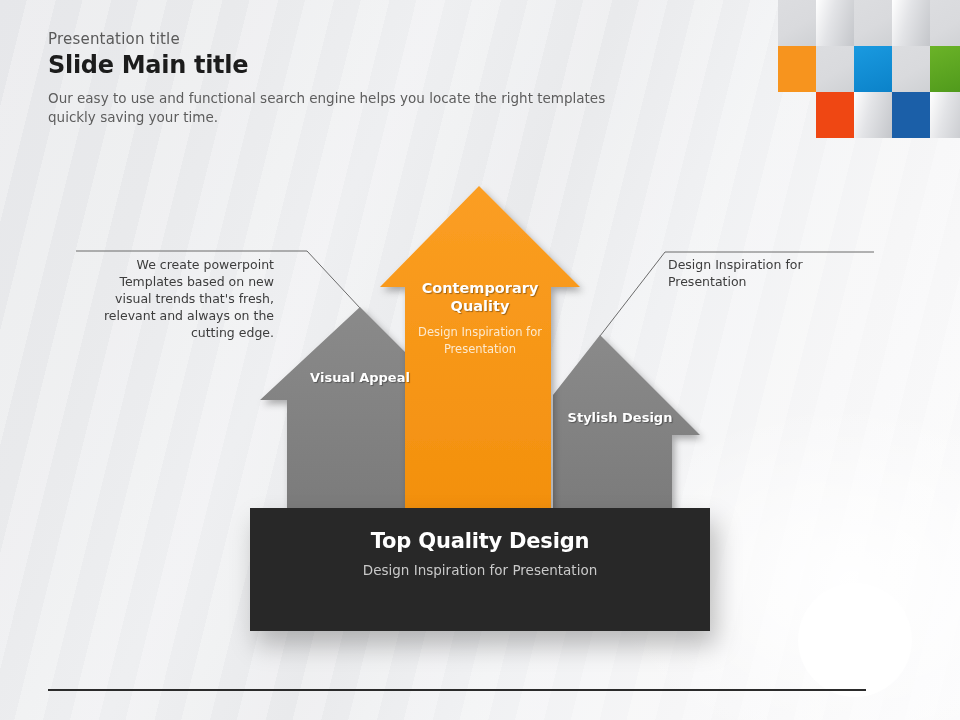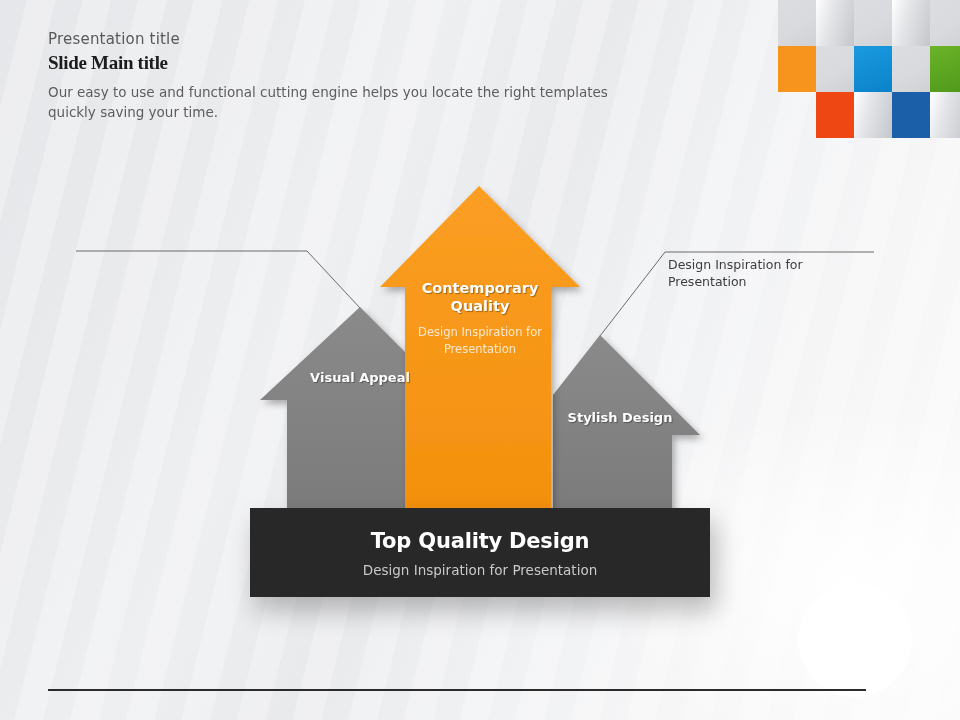--- a/index.html
+++ b/index.html
@@ -59,27 +59,26 @@
     top: 30px;
     width: 620px;
   }
   #eyebrow {
     font-size: 15px;
     color: #595959;
     letter-spacing: 0.2px;
     margin: 0 0 4px 0;
   }
   #main-title {
-    font-size: 19px;
+    font-size: 24px;
     font-weight: bold;
     color: #1c1c1c;
     letter-spacing: -0.3px;
     margin: 0 0 10px 0;
     line-height: 1.12;
-    font-family: Liberation Serif, serif;
   }
   #subtitle {
     font-size: 13.5px;
     color: #5d5d5d;
     line-height: 1.45;
     margin: 0;
     max-width: 590px;
   }
 
   
@@ -147,21 +146,21 @@
     width: 124px;
     font-size: 13px;
   }
 
   
   #dark-box {
     position: absolute;
     left: 250px;
     top: 508px;
     width: 460px;
-    height: 89px;
+    height: 123px;
     background: #282828;
     box-shadow: 6px 14px 24px rgba(0,0,0,0.25);
     text-align: center;
   }
   #dark-title {
     margin: 0;
     padding-top: 21px;
     font-size: 21px;
     font-weight: bold;
     color: #ffffff;
@@ -209,21 +208,21 @@
 
 <div id="slide">
 
   <div id="stripes"></div>
   <div id="glow"></div>
   <div id="circle-deco"></div>
 
   <div id="header">
     <p id="eyebrow">Presentation title</p>
     <h1 id="main-title">Slide Main title</h1>
-    <p id="subtitle">Our easy to use and functional cutting engine helps you locate the right templates quickly saving your time.</p>
+    <p id="subtitle">Our easy to use and functional search engine helps you locate the right templates quickly saving your time.</p>
   </div>
 
   <div id="square-grid">
 
     <div class="sq gray" style="left:0px;   top:0px;"></div>
     <div class="sq shade" style="left:38px;  top:0px;"></div>
     <div class="sq gray" style="left:76px;  top:0px;"></div>
     <div class="sq shade" style="left:114px; top:0px;"></div>
     <div class="sq gray" style="left:152px; top:0px;"></div>
 
@@ -270,20 +269,21 @@
     <path filter="url(#softShadow)" d="M 479 186 L 580 287 L 551 287 L 551 512 L 405 512 L 405 287 L 380 287 Z" fill="url(#orangeGrad)"></path>
   </svg>
 
   <div class="arrow-label" id="orange-title">Contemporary Quality</div>
   <div class="arrow-label" id="orange-sub">Design Inspiration for Presentation</div>
 
   <div class="arrow-label" id="left-gray-label">Visual Appeal</div>
 
   <div class="arrow-label" id="right-gray-label">Stylish Design</div>
 
+  <div class="callout" id="callout-left">We create powerpoint Templates based on new visual trends that's fresh, relevant and always on the cutting edge.</div>
   <div class="callout" id="callout-right">Design Inspiration for Presentation</div>
 
   <div id="dark-box">
     <p id="dark-title">Top Quality Design</p>
     <p id="dark-sub">Design Inspiration for Presentation</p>
   </div>
 
   <div id="bottom-rule"></div>
 
 </div>

